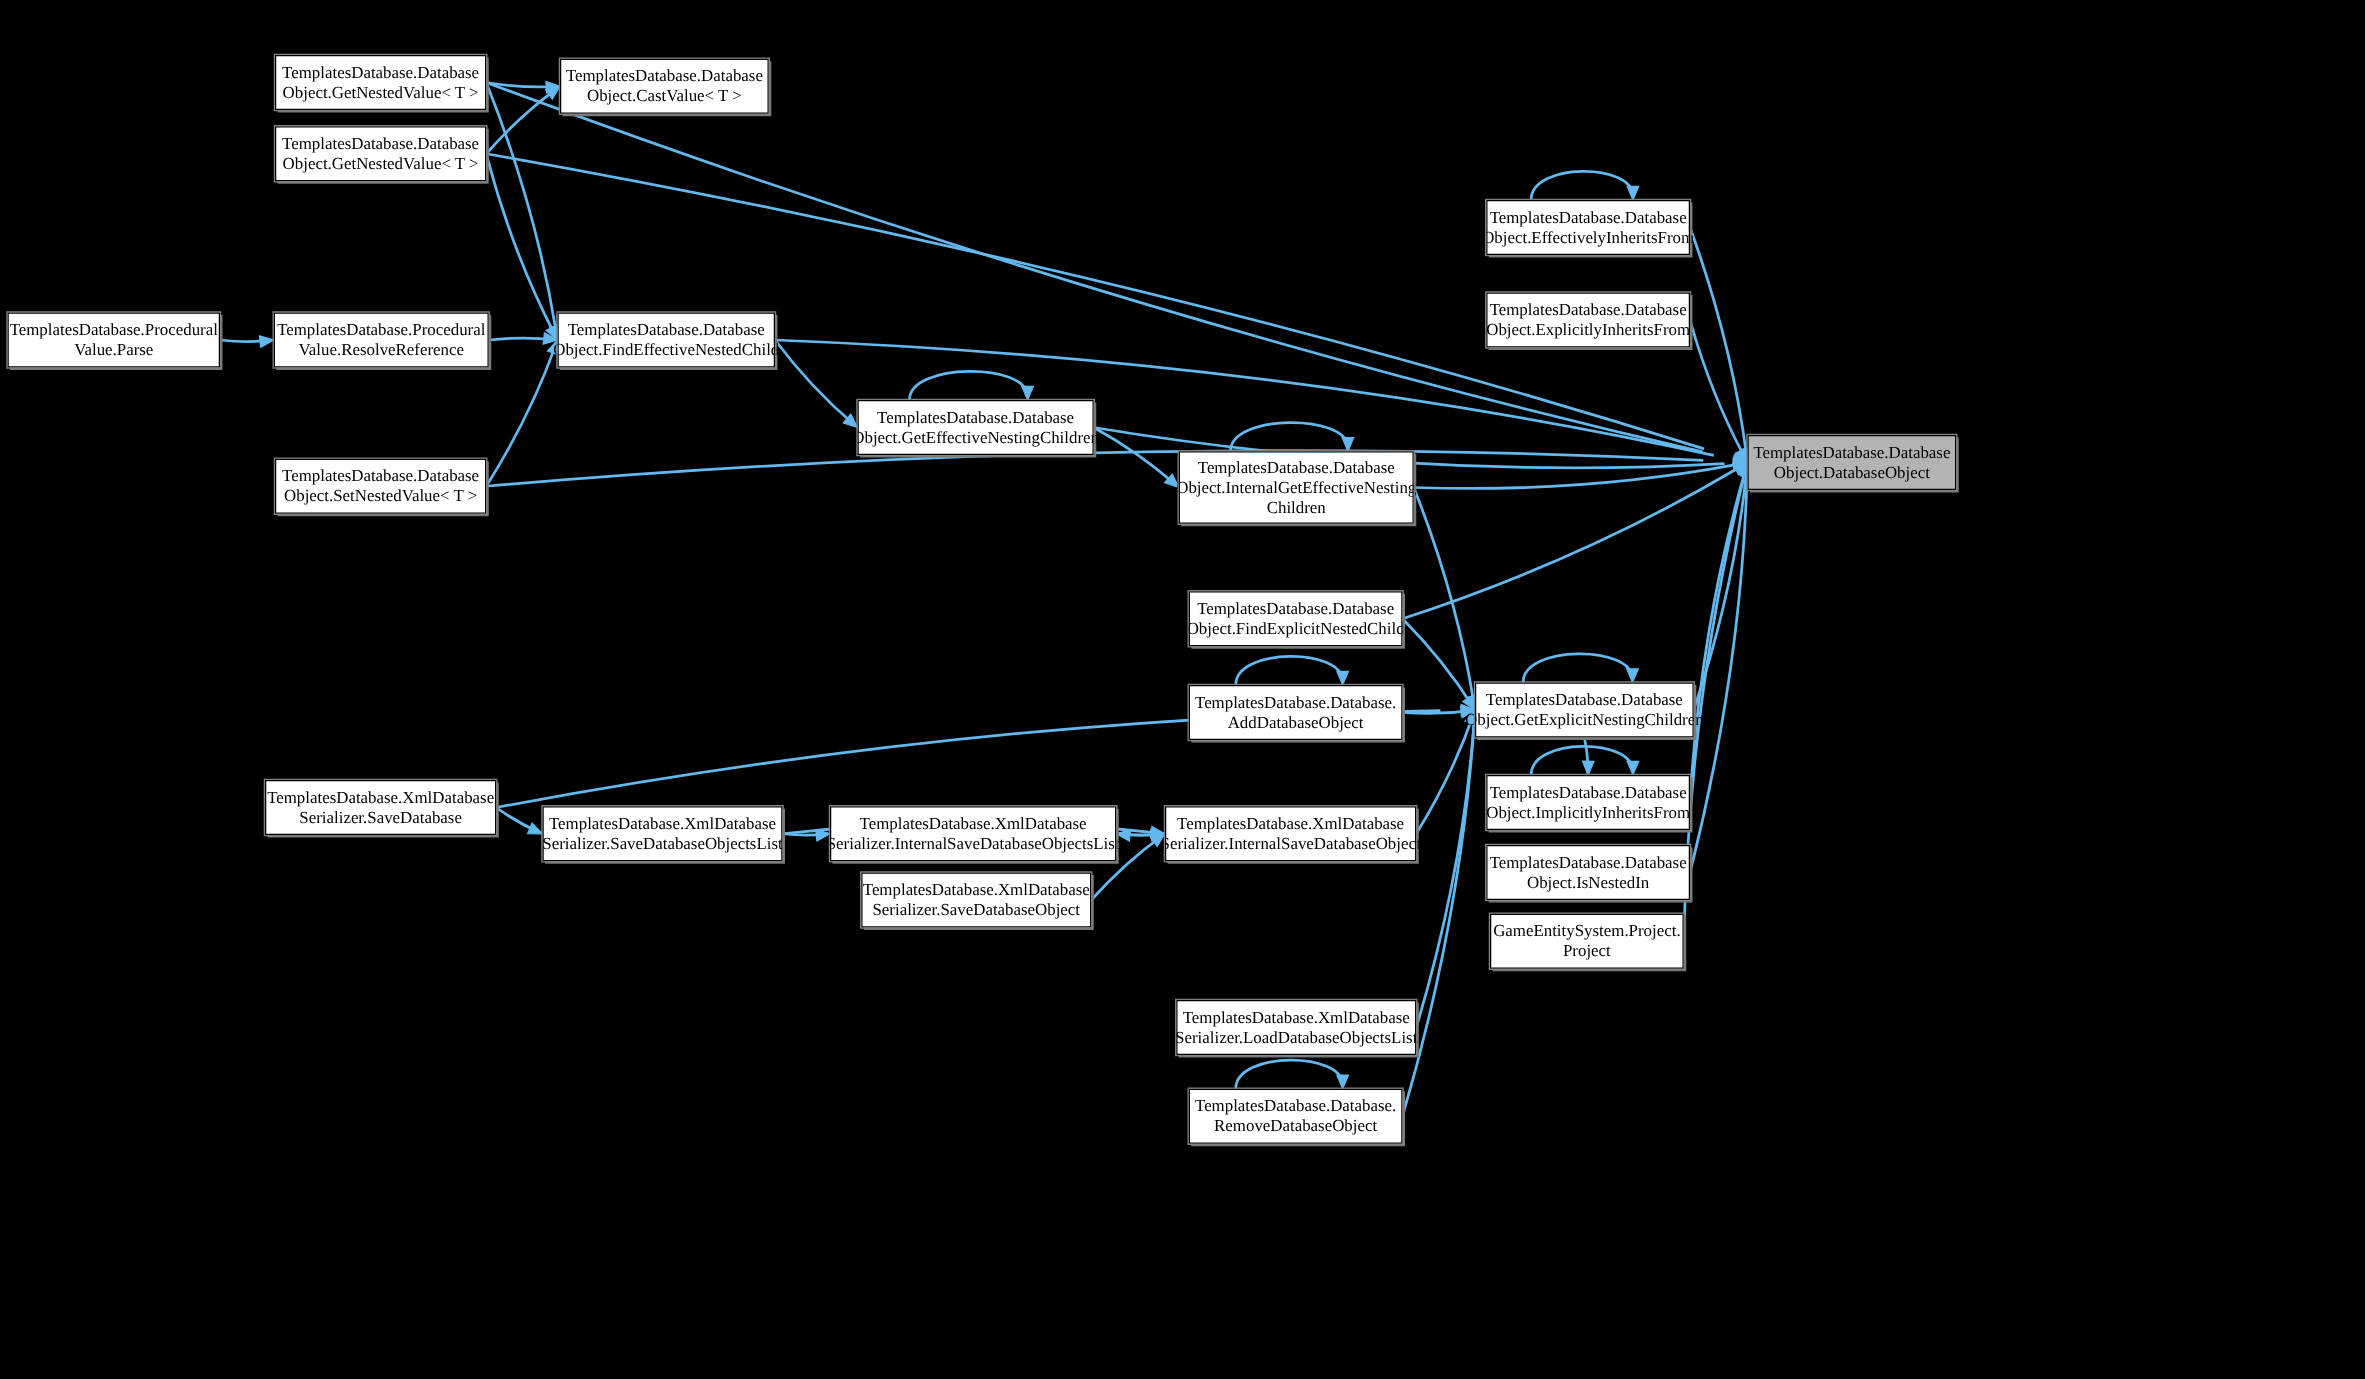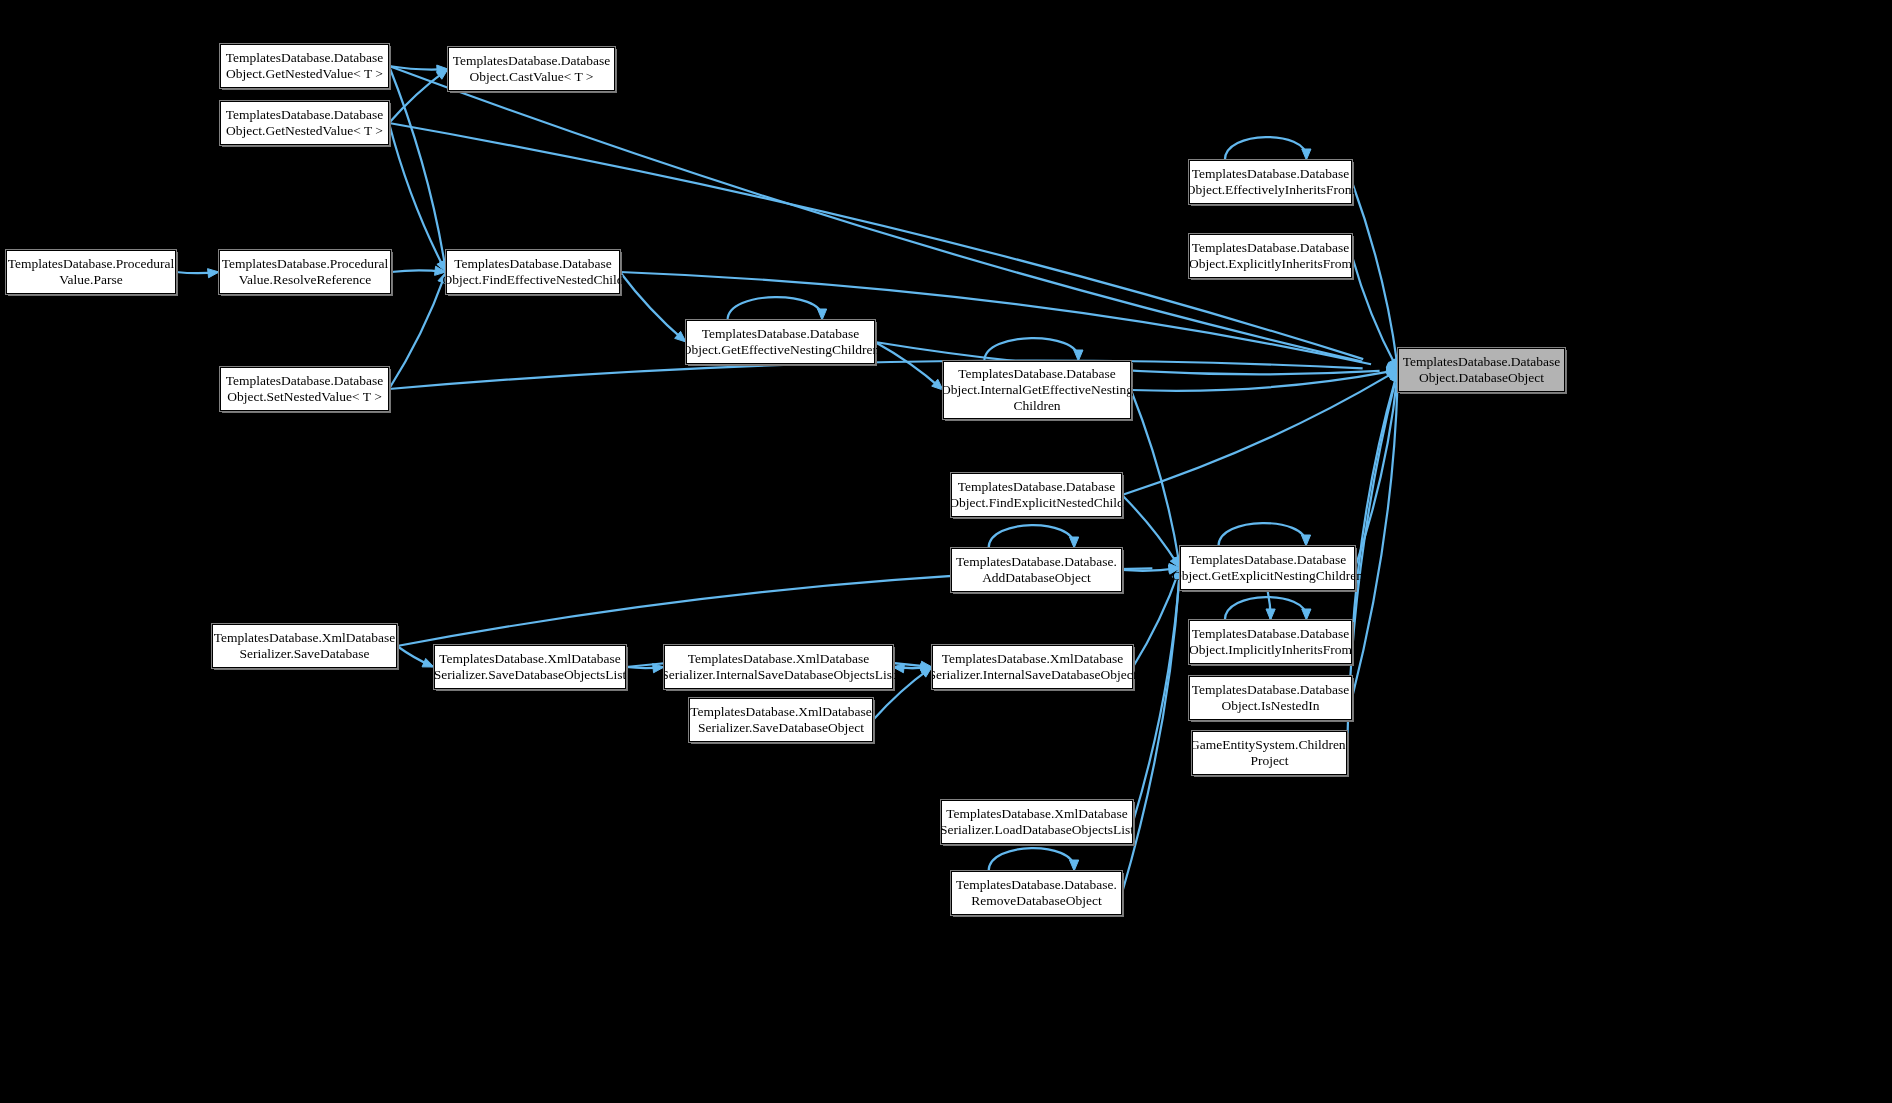--- a/index.html
+++ b/index.html
@@ -182,21 +182,21 @@
       <div class="node" style="left: 951px; top: 473px; width: 171px; height: 44px;">TemplatesDatabase.Database
 Object.FindExplicitNestedChild</div>
       <div class="node" style="left: 951px; top: 548px; width: 171px; height: 44px;">TemplatesDatabase.Database.
 AddDatabaseObject</div>
       <div class="node" style="left: 1180px; top: 546px; width: 175px; height: 44px;">TemplatesDatabase.Database
 Object.GetExplicitNestingChildren</div>
       <div class="node" style="left: 1189px; top: 620px; width: 163px; height: 44px;">TemplatesDatabase.Database
 Object.ImplicitlyInheritsFrom</div>
       <div class="node" style="left: 1189px; top: 676px; width: 163px; height: 44px;">TemplatesDatabase.Database
 Object.IsNestedIn</div>
-      <div class="node" style="left: 1192px; top: 731px; width: 155px; height: 44px;">GameEntitySystem.Children.
+      <div class="node" style="left: 1192px; top: 731px; width: 155px; height: 44px;">GameEntitySystem.Project.
 Project</div>
       <div class="node" style="left: 212px; top: 624px; width: 185px; height: 44px;">TemplatesDatabase.XmlDatabase
 Serializer.SaveDatabase</div>
       <div class="node" style="left: 434px; top: 645px; width: 192px; height: 44px;">TemplatesDatabase.XmlDatabase
 Serializer.SaveDatabaseObjectsList</div>
       <div class="node" style="left: 664px; top: 645px; width: 229px; height: 44px;">TemplatesDatabase.XmlDatabase
 Serializer.InternalSaveDatabaseObjectsList</div>
       <div class="node" style="left: 932px; top: 645px; width: 201px; height: 44px;">TemplatesDatabase.XmlDatabase
 Serializer.InternalSaveDatabaseObject</div>
       <div class="node" style="left: 689px; top: 698px; width: 184px; height: 44px;">TemplatesDatabase.XmlDatabase

